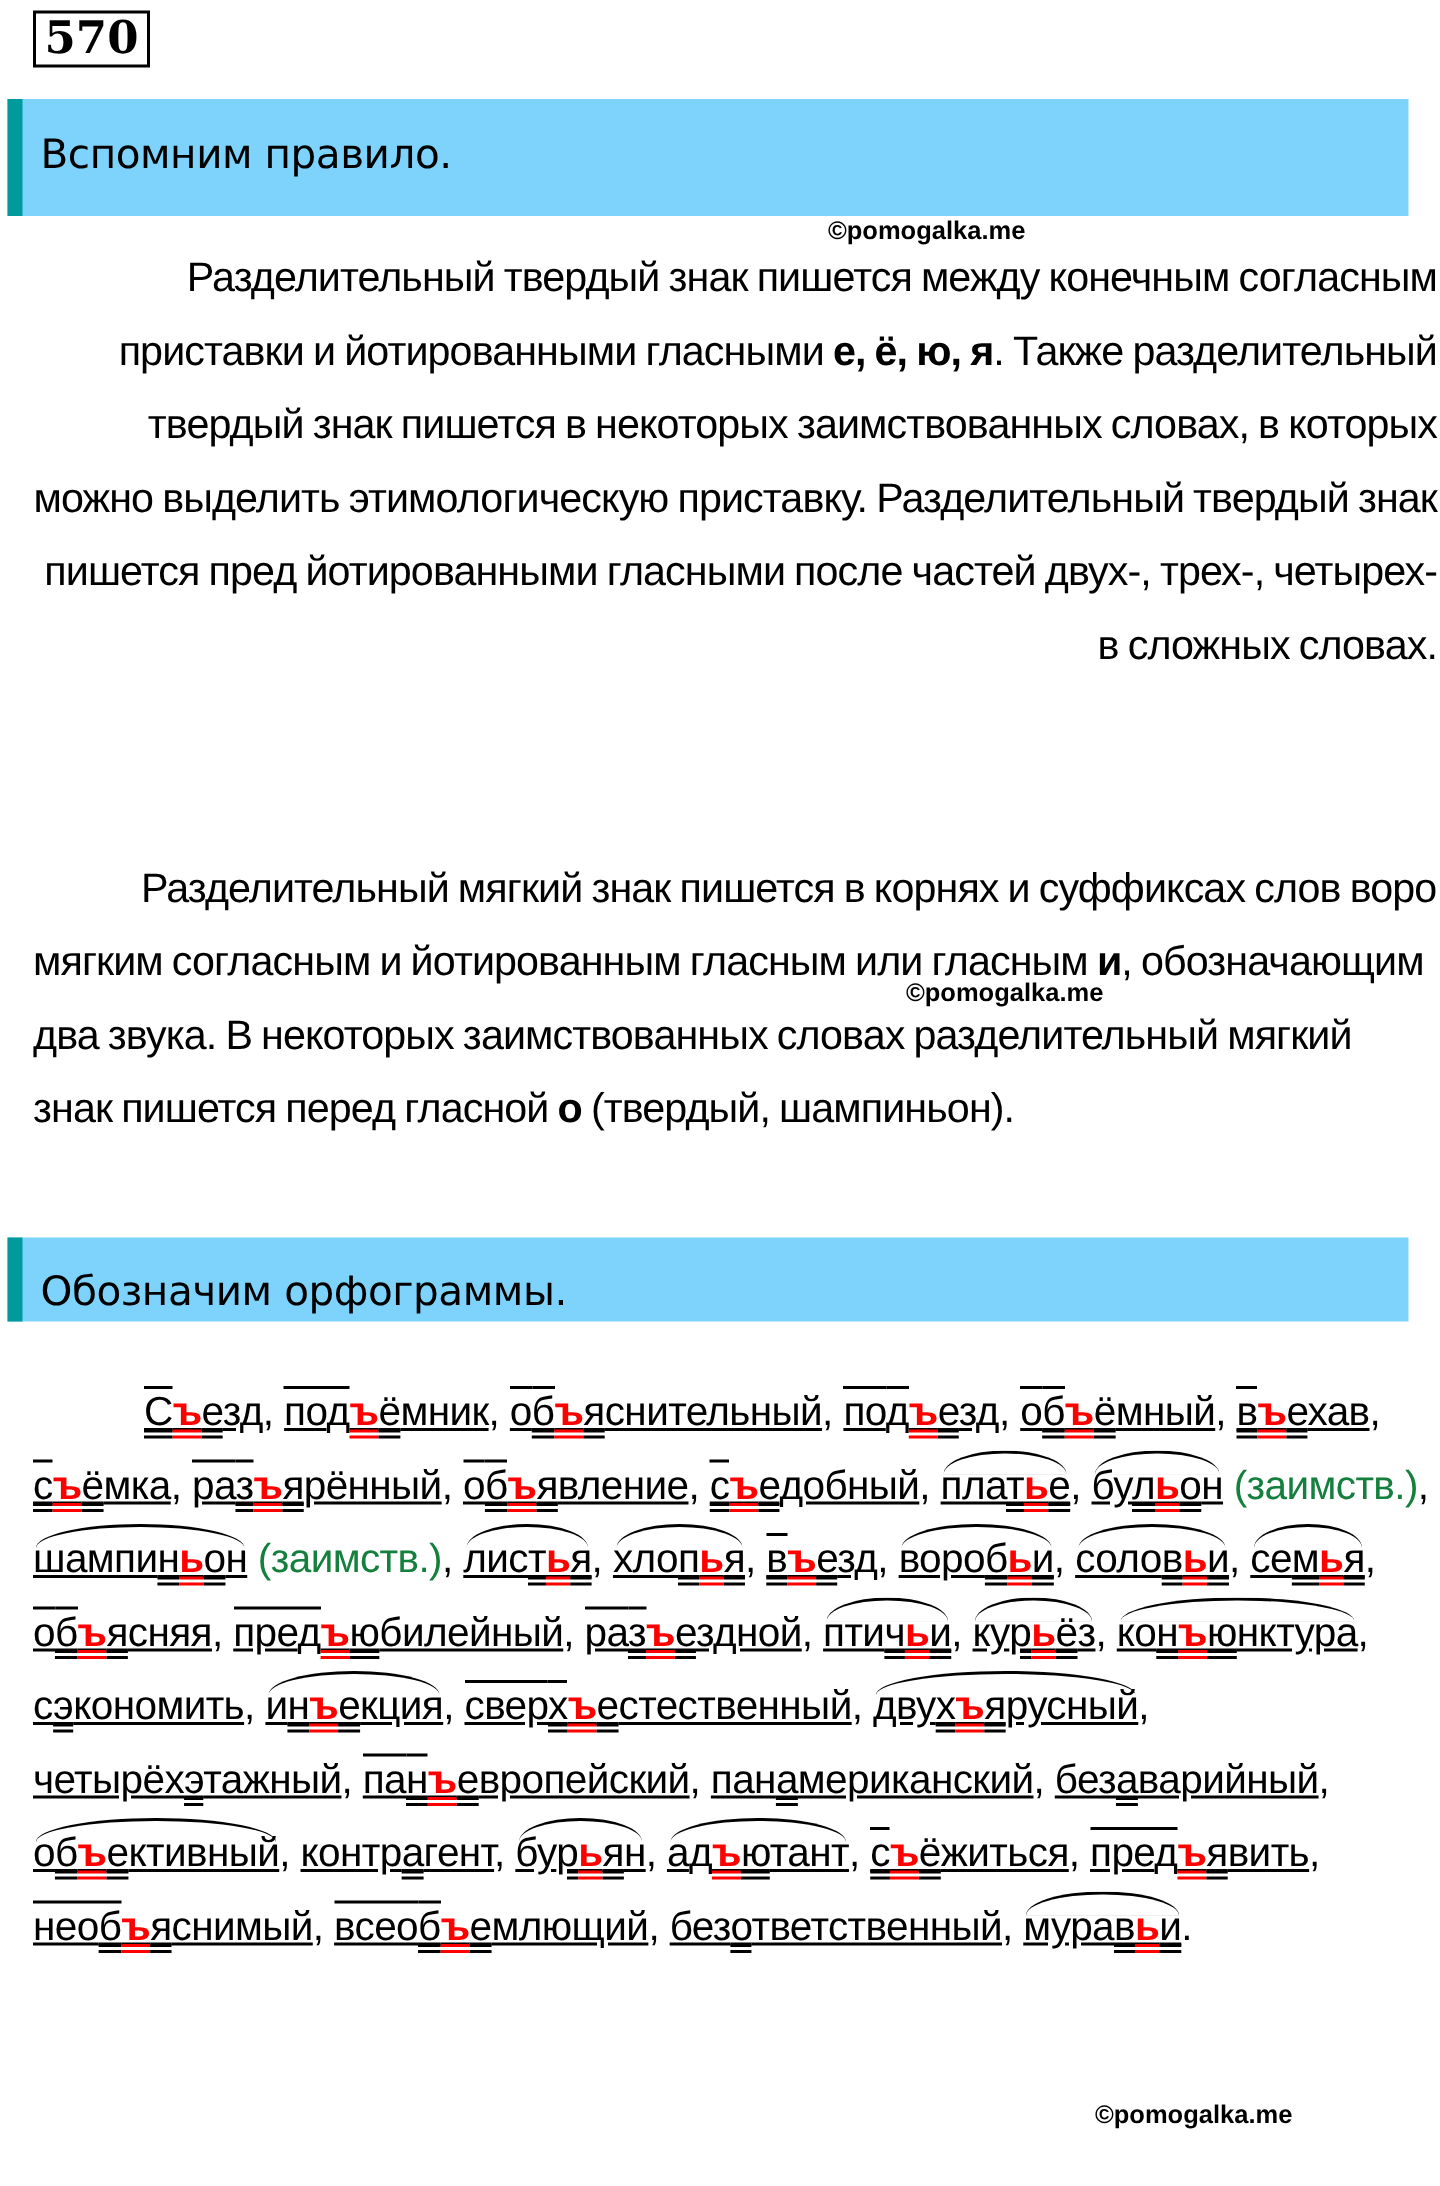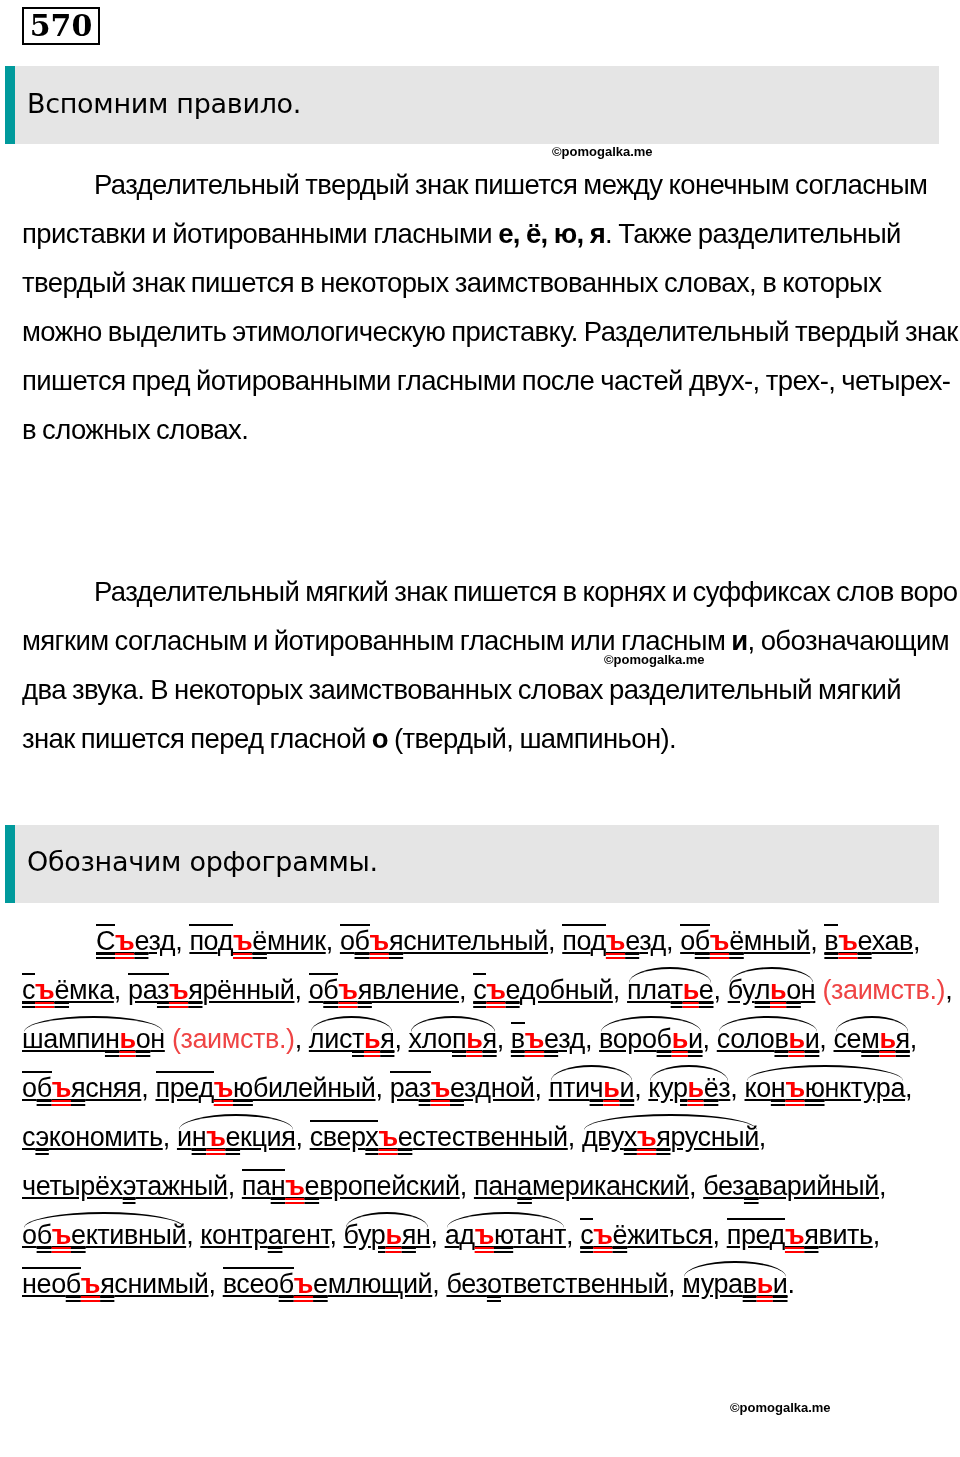--- a/index.html
+++ b/index.html
@@ -2,44 +2,44 @@
 <html><head>
 <meta charset="utf-8">
 <style>
   html, body { margin: 0; padding: 0; background: #ffffff; }
   body { width: 960px; height: 1457px; position: relative; overflow: hidden;
          font-family: "DejaVu Sans", "Liberation Sans", sans-serif; color: #000; }
   .num-box { position: absolute; left: 22px; top: 7px; width: 78px; height: 38px;
              border: 2px solid #000; box-sizing: border-box; text-align: center;
              font-family: "DejaVu Serif", "Liberation Serif", serif; font-weight: bold;
              font-size: 30px; line-height: 34px; }
-  .band { position: absolute; left: 5px; width: 934px; background: #e5e5e5;
+  .band { position: absolute; left: 5px; width: 934px; background: #7dd3fc;
           border-left: 10px solid #009a9c; box-sizing: border-box; }
   .band span { position: absolute; left: 12px; font-size: 27px; letter-spacing: -0.3px; }
   .band1 { top: 66px; height: 78px; }
   .band1 span { top: 22px; }
-  .band2 { top: 825px; height: 78px; }
+  .band2 { top: 825px; height: 56px; }
   .band2 span { top: 21px; }
-  .wm { position: absolute; font-weight: bold; font-size: 13px;
+  .wm { position: absolute; font-weight: bold; font-size: 17px;
         font-family: "Liberation Sans", "DejaVu Sans", sans-serif; }
   .para { position: absolute; left: 22px; width: 936px; font-size: 27.5px;
           line-height: 49px; letter-spacing: -0.6px; word-spacing: -1px;
           font-family: "Liberation Sans", "DejaVu Sans", sans-serif; }
   .para .indent { display: inline-block; width: 72px; }
   .para b { font-weight: bold; }
-  .p1 { top: 160px; }
+  .p1 { top: 160px; text-align: right; }
   .p2 { top: 567px; }
   .words { position: absolute; left: 22px; top: 917px; width: 936px; font-size: 27px;
            line-height: 49px; letter-spacing: -0.4px;
            font-family: "Liberation Sans", "DejaVu Sans", sans-serif; }
   .words .indent { display: inline-block; width: 74px; }
   .w { display: inline; position: relative; text-decoration: underline; }
   .u { text-decoration: underline double; text-underline-offset: 3px; }
   .r { color: #ff0000; font-weight: bold; }
-  .g { color: #ef4444; }
+  .g { color: #15803d; }
   .ol { border-top: 2px solid #000; padding-top: 0; }
   .arc { display: inline-block; position: relative; }
   .arc::before { content: ""; position: absolute; left: 2px; right: 2px; top: 1px; height: 14px;
                  border-top: 2px solid #000; border-radius: 50% 50% 0 0 / 100% 100% 0 0; }
 </style>
 </head>
 <body>
 
 <div class="num-box">570</div>
 

